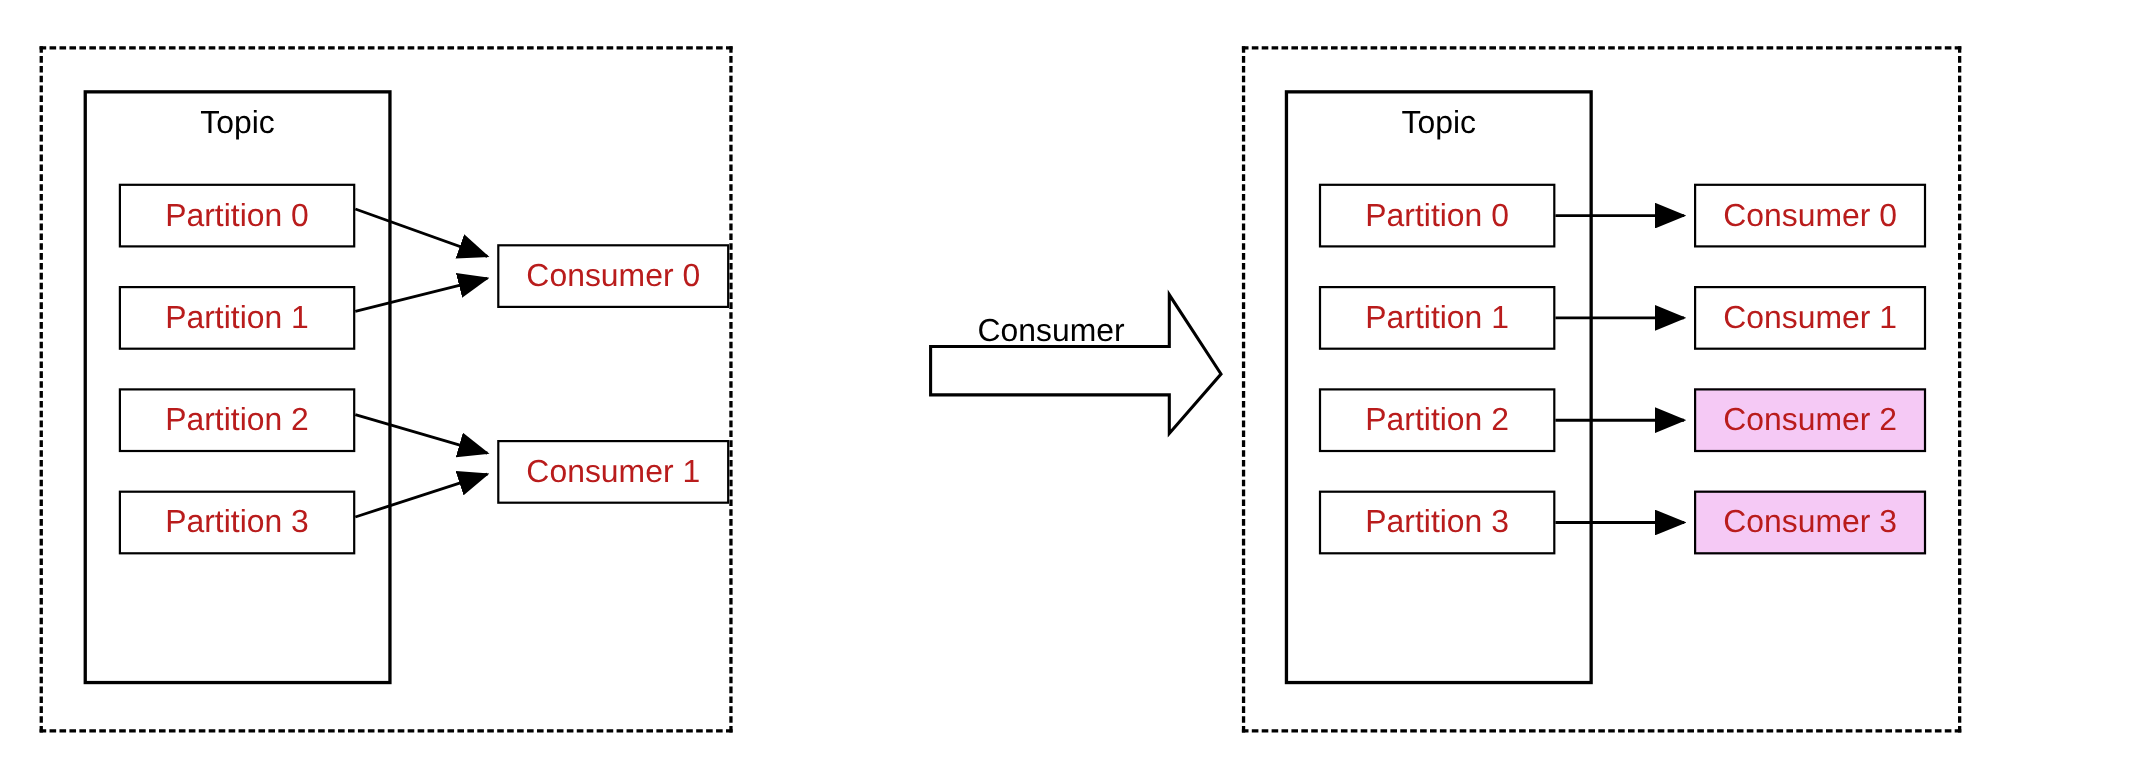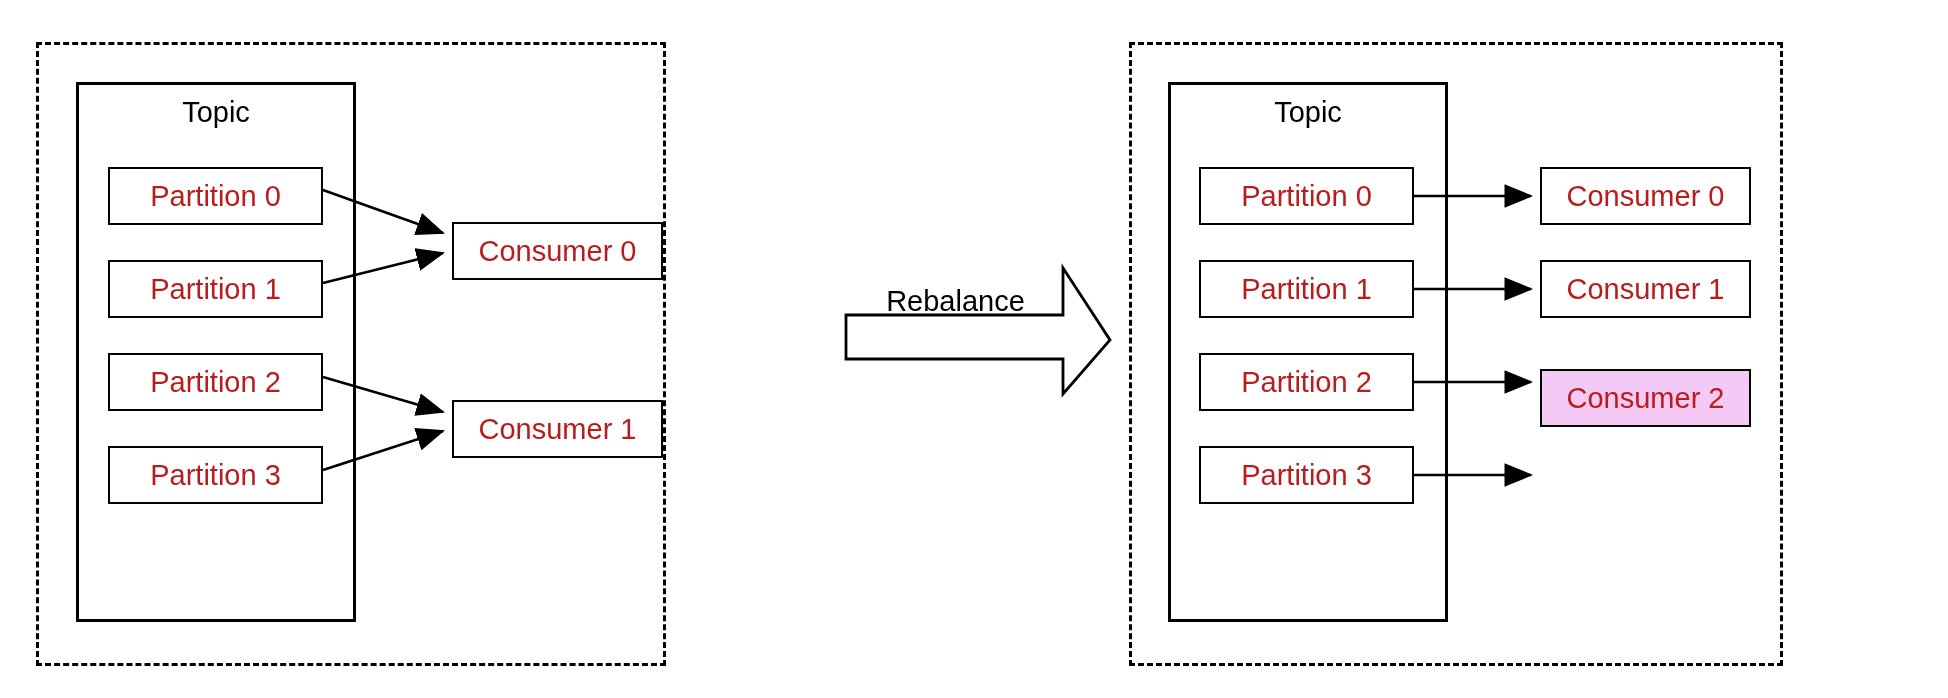--- a/index.html
+++ b/index.html
@@ -56,21 +56,20 @@
     display: flex;
     align-items: center;
     justify-content: center;
     font-size: 29px;
     color: #b91c1c;
     white-space: nowrap;
     line-height: 1;
   }
   .node-box.highlight {
     background: #f5c9f5;
-    margin-top: 16px;
   }
 
   
   #edges {
     position: absolute;
     left: 0;
     top: 0;
     width: 1948px;
     height: 698px;
     pointer-events: none;
@@ -127,20 +126,21 @@
   </div>
 
   <div class="node-box" style="left:1199px; top:167px; width:215px; height:58px;">Partition 0</div>
   <div class="node-box" style="left:1199px; top:260px; width:215px; height:58px;">Partition 1</div>
   <div class="node-box" style="left:1199px; top:353px; width:215px; height:58px;">Partition 2</div>
   <div class="node-box" style="left:1199px; top:446px; width:215px; height:58px;">Partition 3</div>
 
   <div class="node-box" style="left:1540px; top:167px; width:211px; height:58px;">Consumer 0</div>
   <div class="node-box" style="left:1540px; top:260px; width:211px; height:58px;">Consumer 1</div>
   <div class="node-box highlight" style="left:1540px; top:353px; width:211px; height:58px;">Consumer 2</div>
+  <div class="node-box highlight" style="left:1540px; top:446px; width:211px; height:58px;">Consumer 3</div>
 
   <svg id="edges" viewBox="0 0 1948 698" xmlns="http://www.w3.org/2000/svg">
     <defs>
       <marker id="ah" markerWidth="11" markerHeight="9" refX="10.2" refY="4.5" orient="auto" markerUnits="strokeWidth">
         <path d="M0,0 L11,4.5 L0,9 z" fill="#000000"></path>
       </marker>
     </defs>
 
     <line x1="323" y1="190" x2="443" y2="233" stroke="#000000" stroke-width="2.6" marker-end="url(#ah)"></line>
 
@@ -152,15 +152,15 @@
 
     <line x1="1414" y1="196" x2="1531" y2="196" stroke="#000000" stroke-width="2.6" marker-end="url(#ah)"></line>
     <line x1="1414" y1="289" x2="1531" y2="289" stroke="#000000" stroke-width="2.6" marker-end="url(#ah)"></line>
     <line x1="1414" y1="382" x2="1531" y2="382" stroke="#000000" stroke-width="2.6" marker-end="url(#ah)"></line>
     <line x1="1414" y1="475" x2="1531" y2="475" stroke="#000000" stroke-width="2.6" marker-end="url(#ah)"></line>
   </svg>
 
   <svg id="rebalance-arrow-svg" viewBox="0 0 285 140" xmlns="http://www.w3.org/2000/svg">
     <path d="M8,57 L225,57 L225,10 L272,82 L225,136 L225,101 L8,101 Z" fill="#ffffff" stroke="#000000" stroke-width="2.8" stroke-linejoin="miter"></path>
   </svg>
-  <div class="rebalance-label">Rebalance</div>
+  <div class="rebalance-label">Consumer</div>
 
 </div>
 
 </body></html>

